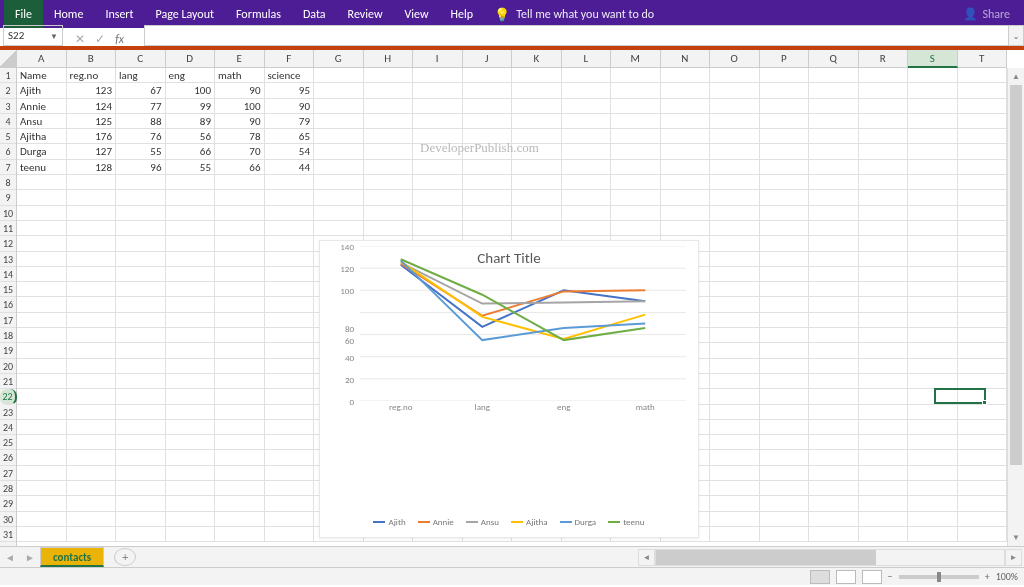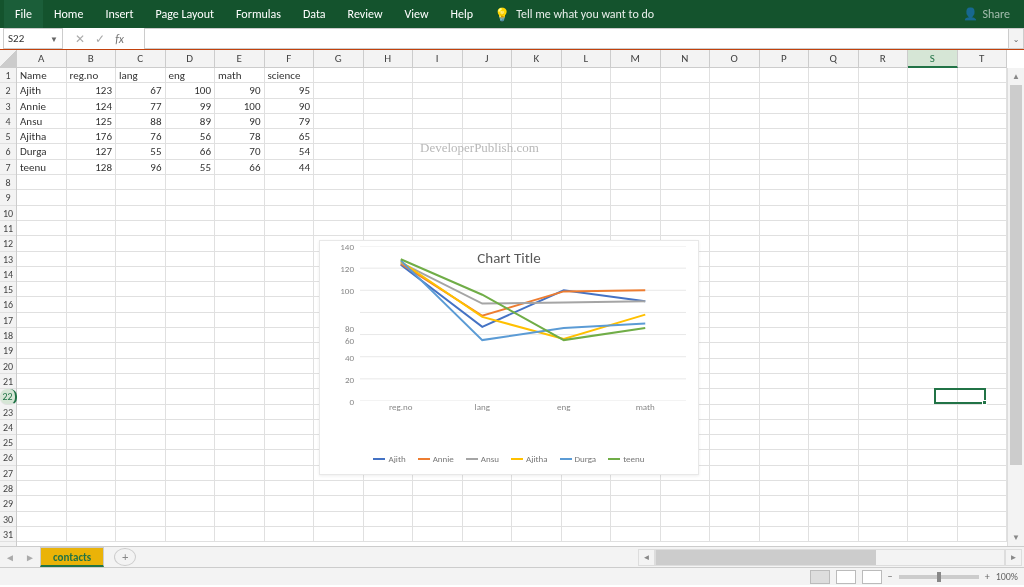--- a/index.html
+++ b/index.html
@@ -1,25 +1,25 @@
 <!DOCTYPE html>
 <html><head>
 <meta charset="utf-8">
 <style>
   * { box-sizing: border-box; margin: 0; padding: 0; font-family: "Segoe UI", Calibri, Arial, sans-serif; }
   body { width: 1024px; height: 587px; overflow: hidden; background: #fff; position: relative; font-size: 12px; color: #333; }
   
-  .ribbon { background: #14532d; height: 28px; display: flex; align-items: center; padding: 0 4px; color: #fff; }
+  .ribbon { background: #4c1d95; height: 28px; display: flex; align-items: center; padding: 0 4px; color: #fff; }
   .ribbon .tab { padding: 0 11px; height: 28px; line-height: 28px; font-size: 12px; cursor: pointer; }
   .ribbon .tab.file { background: #1b5e39; }
   .ribbon .bulb { margin: 0 6px 0 10px; font-size: 13px; }
   .ribbon .tellme { font-size: 12px; opacity: .9; }
   .ribbon .share { margin-left: auto; display: flex; align-items: center; opacity: .6; padding: 0 10px; gap: 4px; }
   
-  .namebox-row { height: 22px; border-bottom: 1px solid #c2410c; display: flex; align-items: center; background: #fff; }
+  .namebox-row { height: 22px; border-bottom: 4px solid #c2410c; display: flex; align-items: flex-end; background: #fff; }
   .namebox { width: 60px; height: 21px; border: 1px solid #ccc; margin: 0 2px 0 3px; padding: 0 4px; display: flex; align-items: center; justify-content: space-between; font-size: 11px; }
   .namebox .dd { font-size: 8px; color: #666; }
   .fx-icons { display: flex; align-items: center; gap: 10px; padding: 0 10px; }
   .fx-icons span { color: #aaa; font-size: 12px; }
   .fx-label { font-style: italic; font-size: 12px; color: #777; margin-right: 20px; }
   .formula-input { flex: 1; height: 21px; border: 1px solid #ccc; border-right: none; background: #fff; }
   .fx-expand { width: 16px; background: #f3f3f3; border: 1px solid #ccc; height: 21px; text-align: center; font-size: 8px; color: #666; line-height: 21px; }
   
   .sheet-area { position: relative; height: 496px; overflow: hidden; }
   .selectall { position: absolute; left: 0; top: 0; width: 17px; height: 18px; border-right: 1px solid #ccc; border-bottom: 1px solid #ccc; background: linear-gradient(135deg, #f3f3f3 50%, #ccc 50%); }
@@ -37,21 +37,21 @@
   .vscroll { position: absolute; right: 0; top: 18px; width: 17px; bottom: 0; background: #f3f3f3; border-left: 1px solid #ddd; }
   .vscroll .up, .vscroll .down { height: 17px; text-align: center; line-height: 17px; font-size: 8px; color: #888; }
   .vscroll .down { position: absolute; bottom: 0; width: 100%; }
   .vscroll .thumb { position: absolute; top: 17px; left: 2px; right: 2px; height: 380px; background: #ccc; }
   
   .watermark { position: absolute; left: 420px; top: 90px; color: #b8b8b8; font-size: 13px; font-family: "Segoe UI"; pointer-events: none; }
   
   .selcell { position: absolute; border: 2px solid #217346; background: transparent; pointer-events: none; }
   .selcell .handle { position: absolute; right: -3px; bottom: -3px; width: 5px; height: 5px; background: #217346; border: 1px solid #fff; }
   
-  .chart { position: absolute; left: 319px; top: 190px; width: 380px; height: 235px; background: #fff; border: 1px solid #e8e8e8; box-shadow: 0 1px 3px rgba(0,0,0,.07); }
+  .chart { position: absolute; left: 319px; top: 190px; width: 380px; height: 298px; background: #fff; border: 1px solid #e8e8e8; box-shadow: 0 1px 3px rgba(0,0,0,.07); }
   .chart .title { text-align: center; font-size: 15px; color: #595959; padding-top: 8px; }
   .chart .plot { position: absolute; left: 40px; top: 5px; right: 12px; height: 155px; }
   .chart .yaxis { position: absolute; left: 0; top: 5px; width: 40px; height: 155px; }
   .chart .yaxis div { position: absolute; right: 6px; font-size: 9px; color: #888; transform: translateY(-50%); }
   .chart .grid line { stroke: #e8e8e8; stroke-width: 1; }
   .chart .xaxis { position: absolute; left: 40px; right: 12px; top: 160px; height: 16px; display: flex; }
   .chart .xaxis div { flex: 1; text-align: center; font-size: 9px; color: #888; }
   .chart .legend { position: absolute; left: 0; right: 0; bottom: 10px; display: flex; justify-content: center; gap: 12px; font-size: 9px; color: #777; }
   .chart .legend .item { display: flex; align-items: center; gap: 3px; }
   .chart .legend .sw { width: 12px; height: 2px; }

